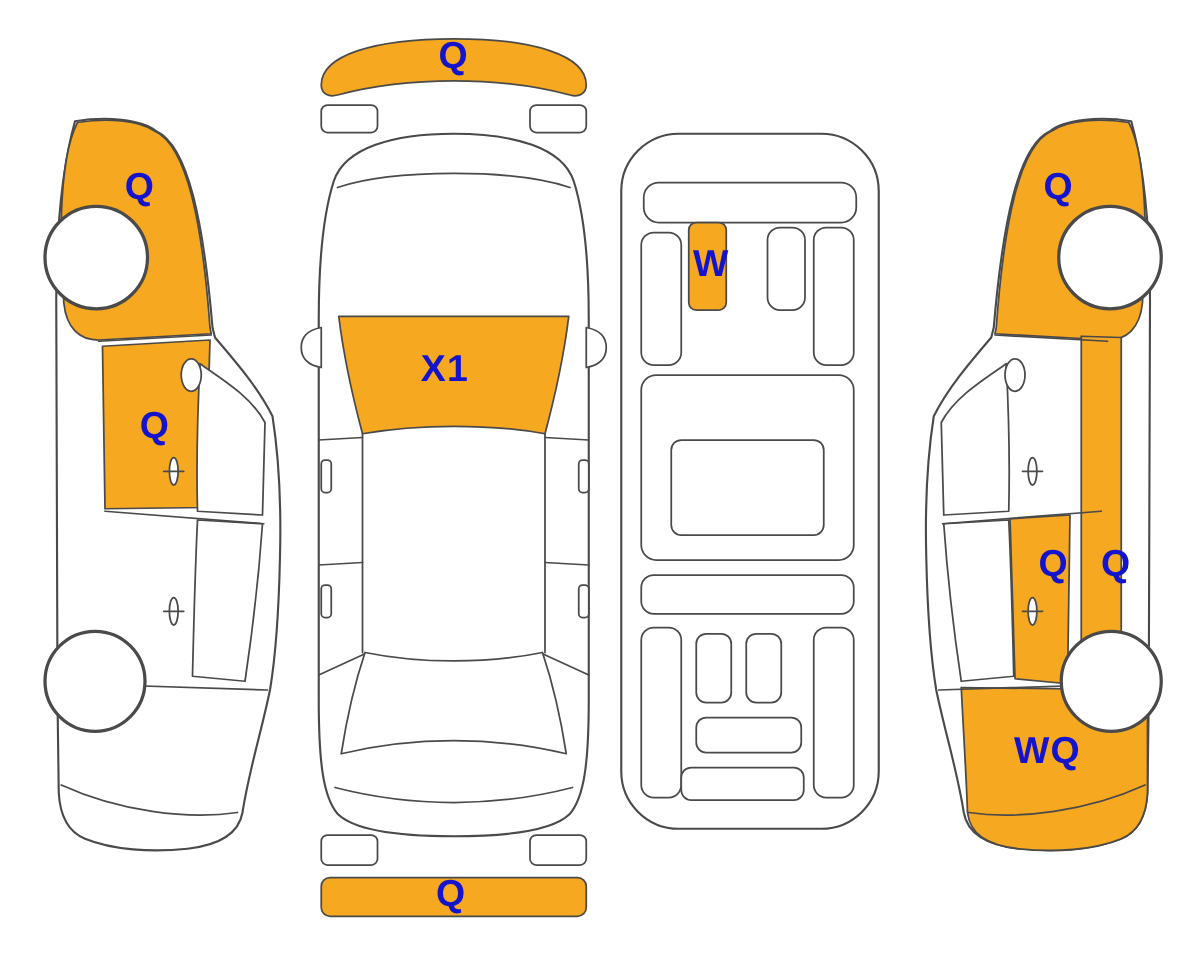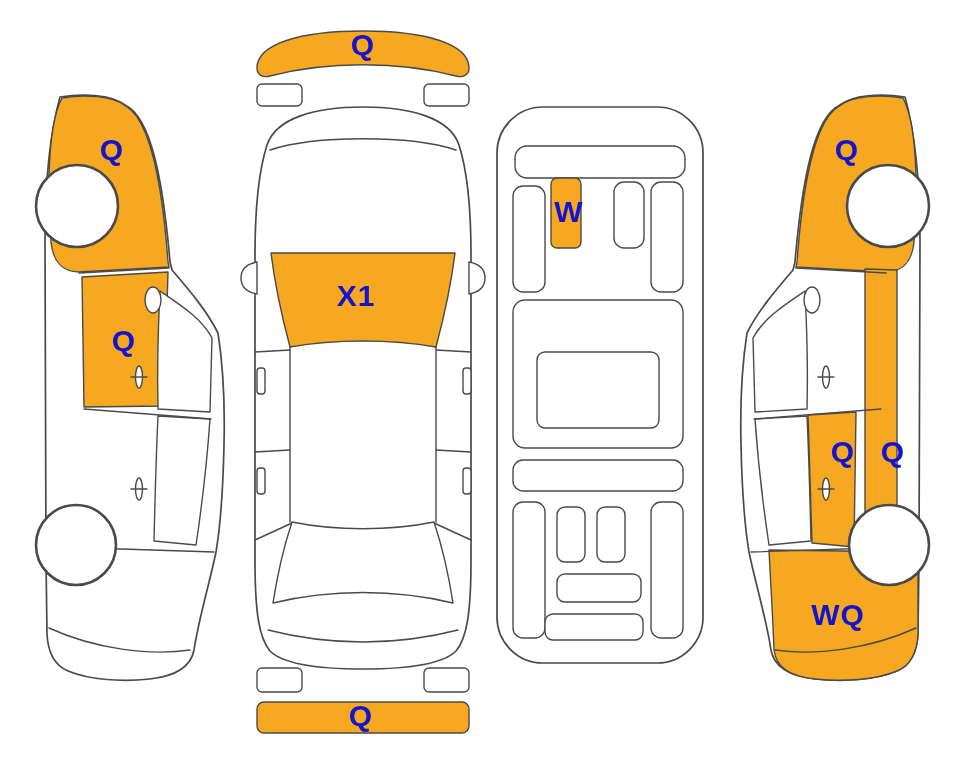--- a/index.html
+++ b/index.html
@@ -117,16 +117,16 @@
   </svg>
 
   <div class="label" style="left: 363px; top: 45px;">Q</div>
   <div class="label" style="left: 112px; top: 150px;">Q</div>
   <div class="label" style="left: 847px; top: 150px;">Q</div>
   <div class="label" style="left: 569px; top: 212px;">W</div>
   <div class="label" style="left: 356px; top: 296px;">X1</div>
   <div class="label" style="left: 124px; top: 341px;">Q</div>
   <div class="label" style="left: 843px; top: 452px;">Q</div>
   <div class="label" style="left: 893px; top: 452px;">Q</div>
-  <div class="label" style="left: 838px; top: 615px;">WQ</div>
+  <div class="label" style="left: 838px; top: 601px;">WQ</div>
   <div class="label" style="left: 361px; top: 716px;">Q</div>
 
 </div>
 
 </body></html>

